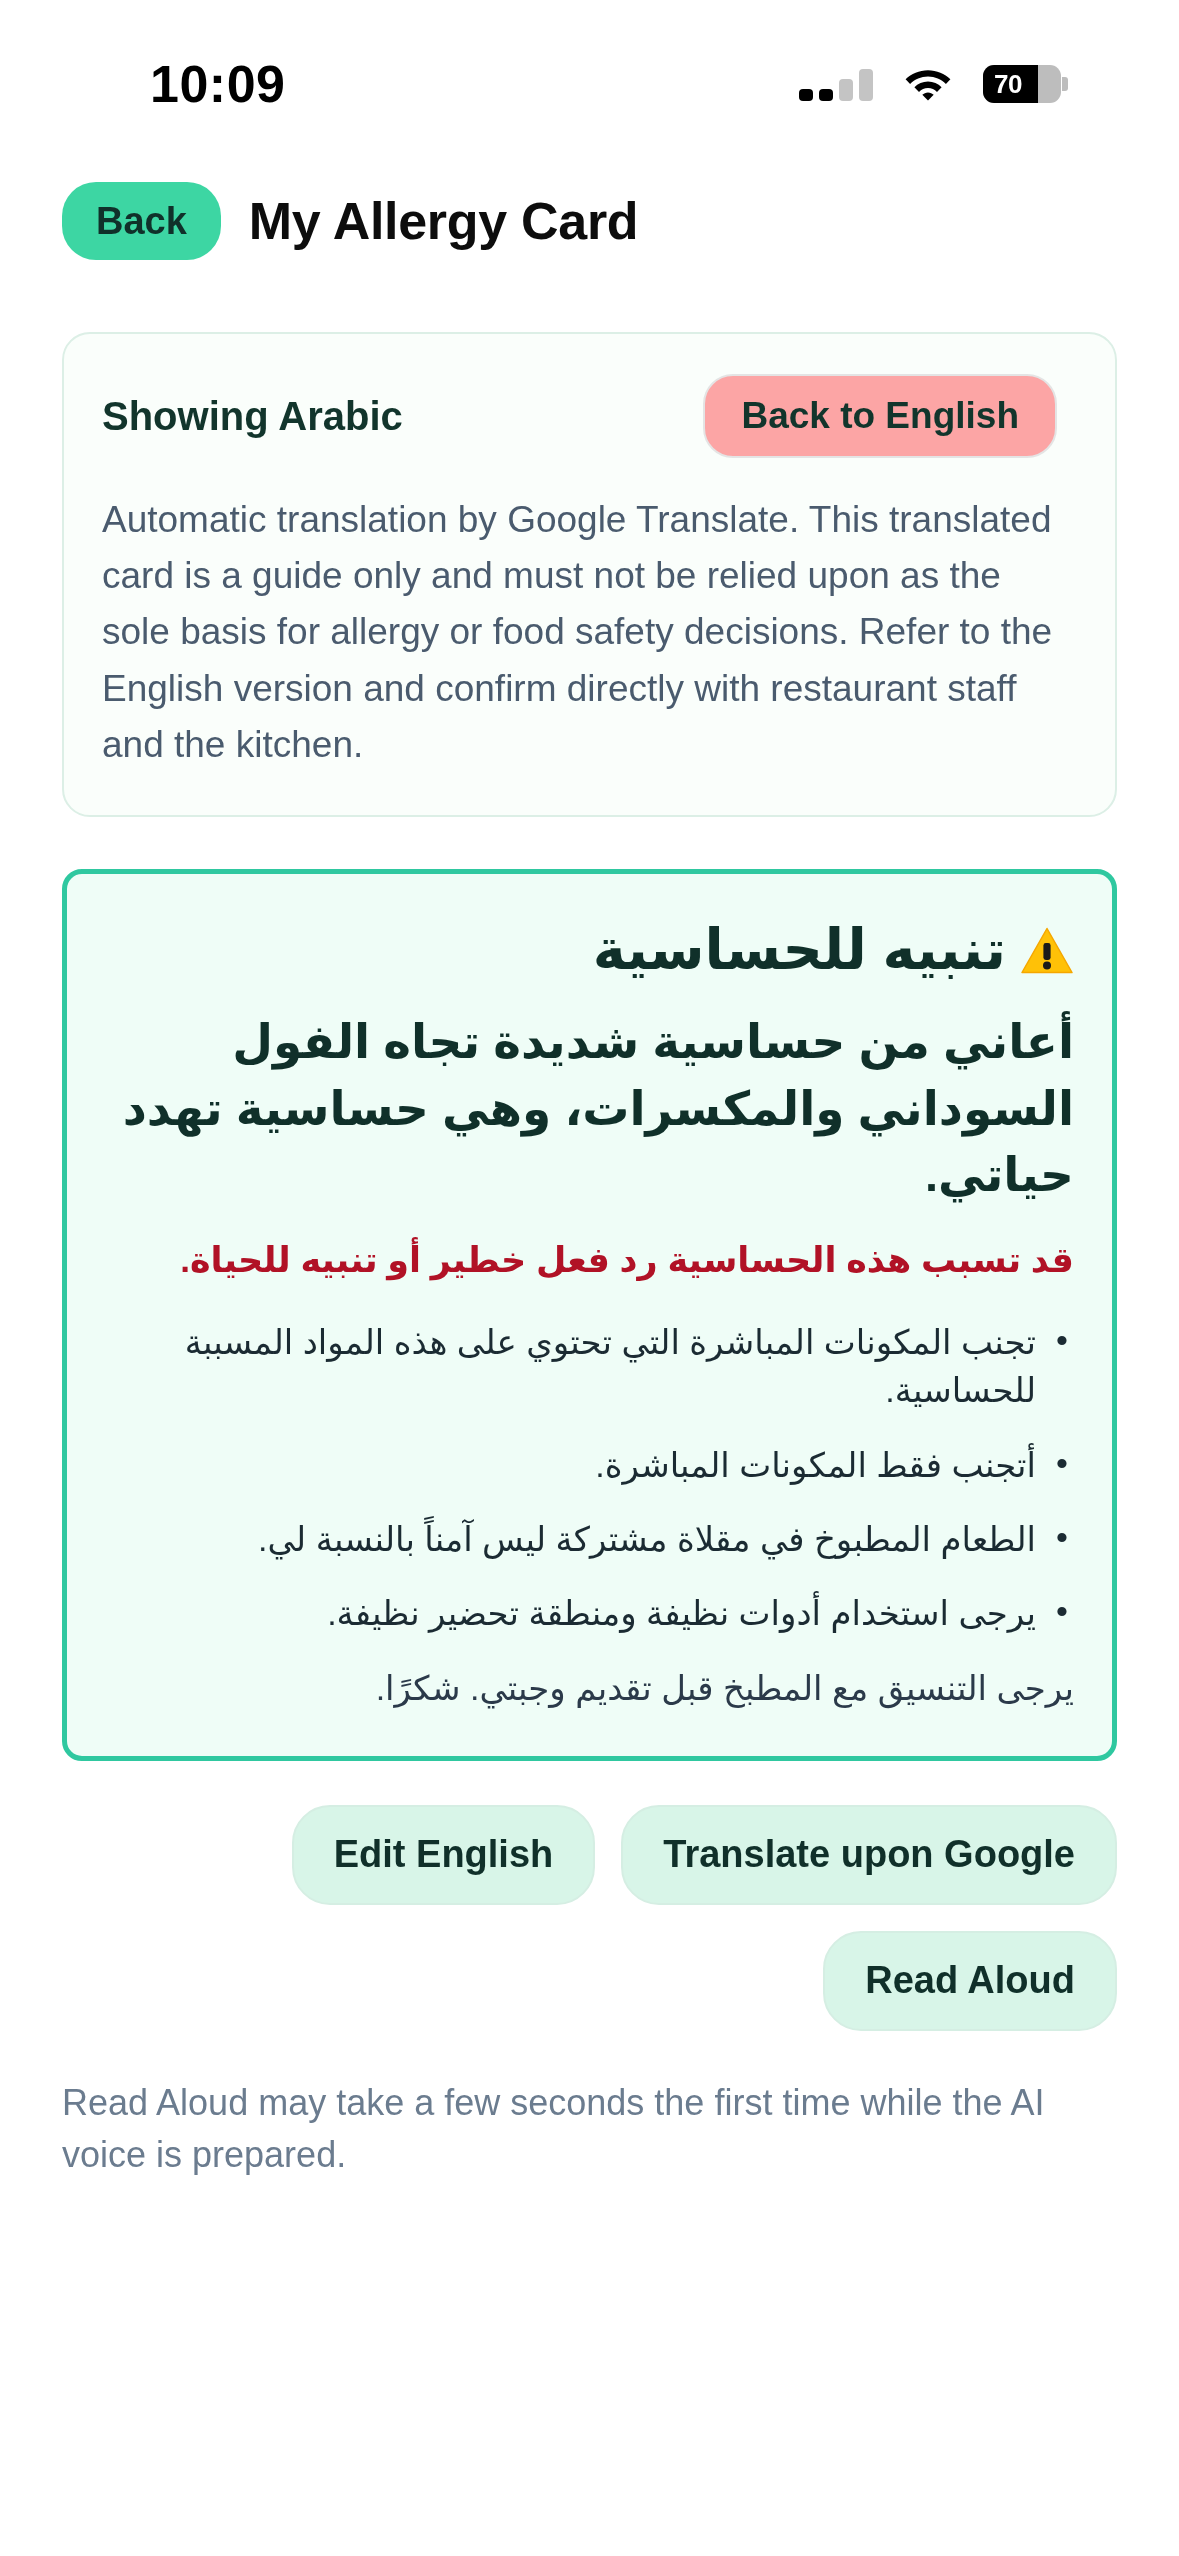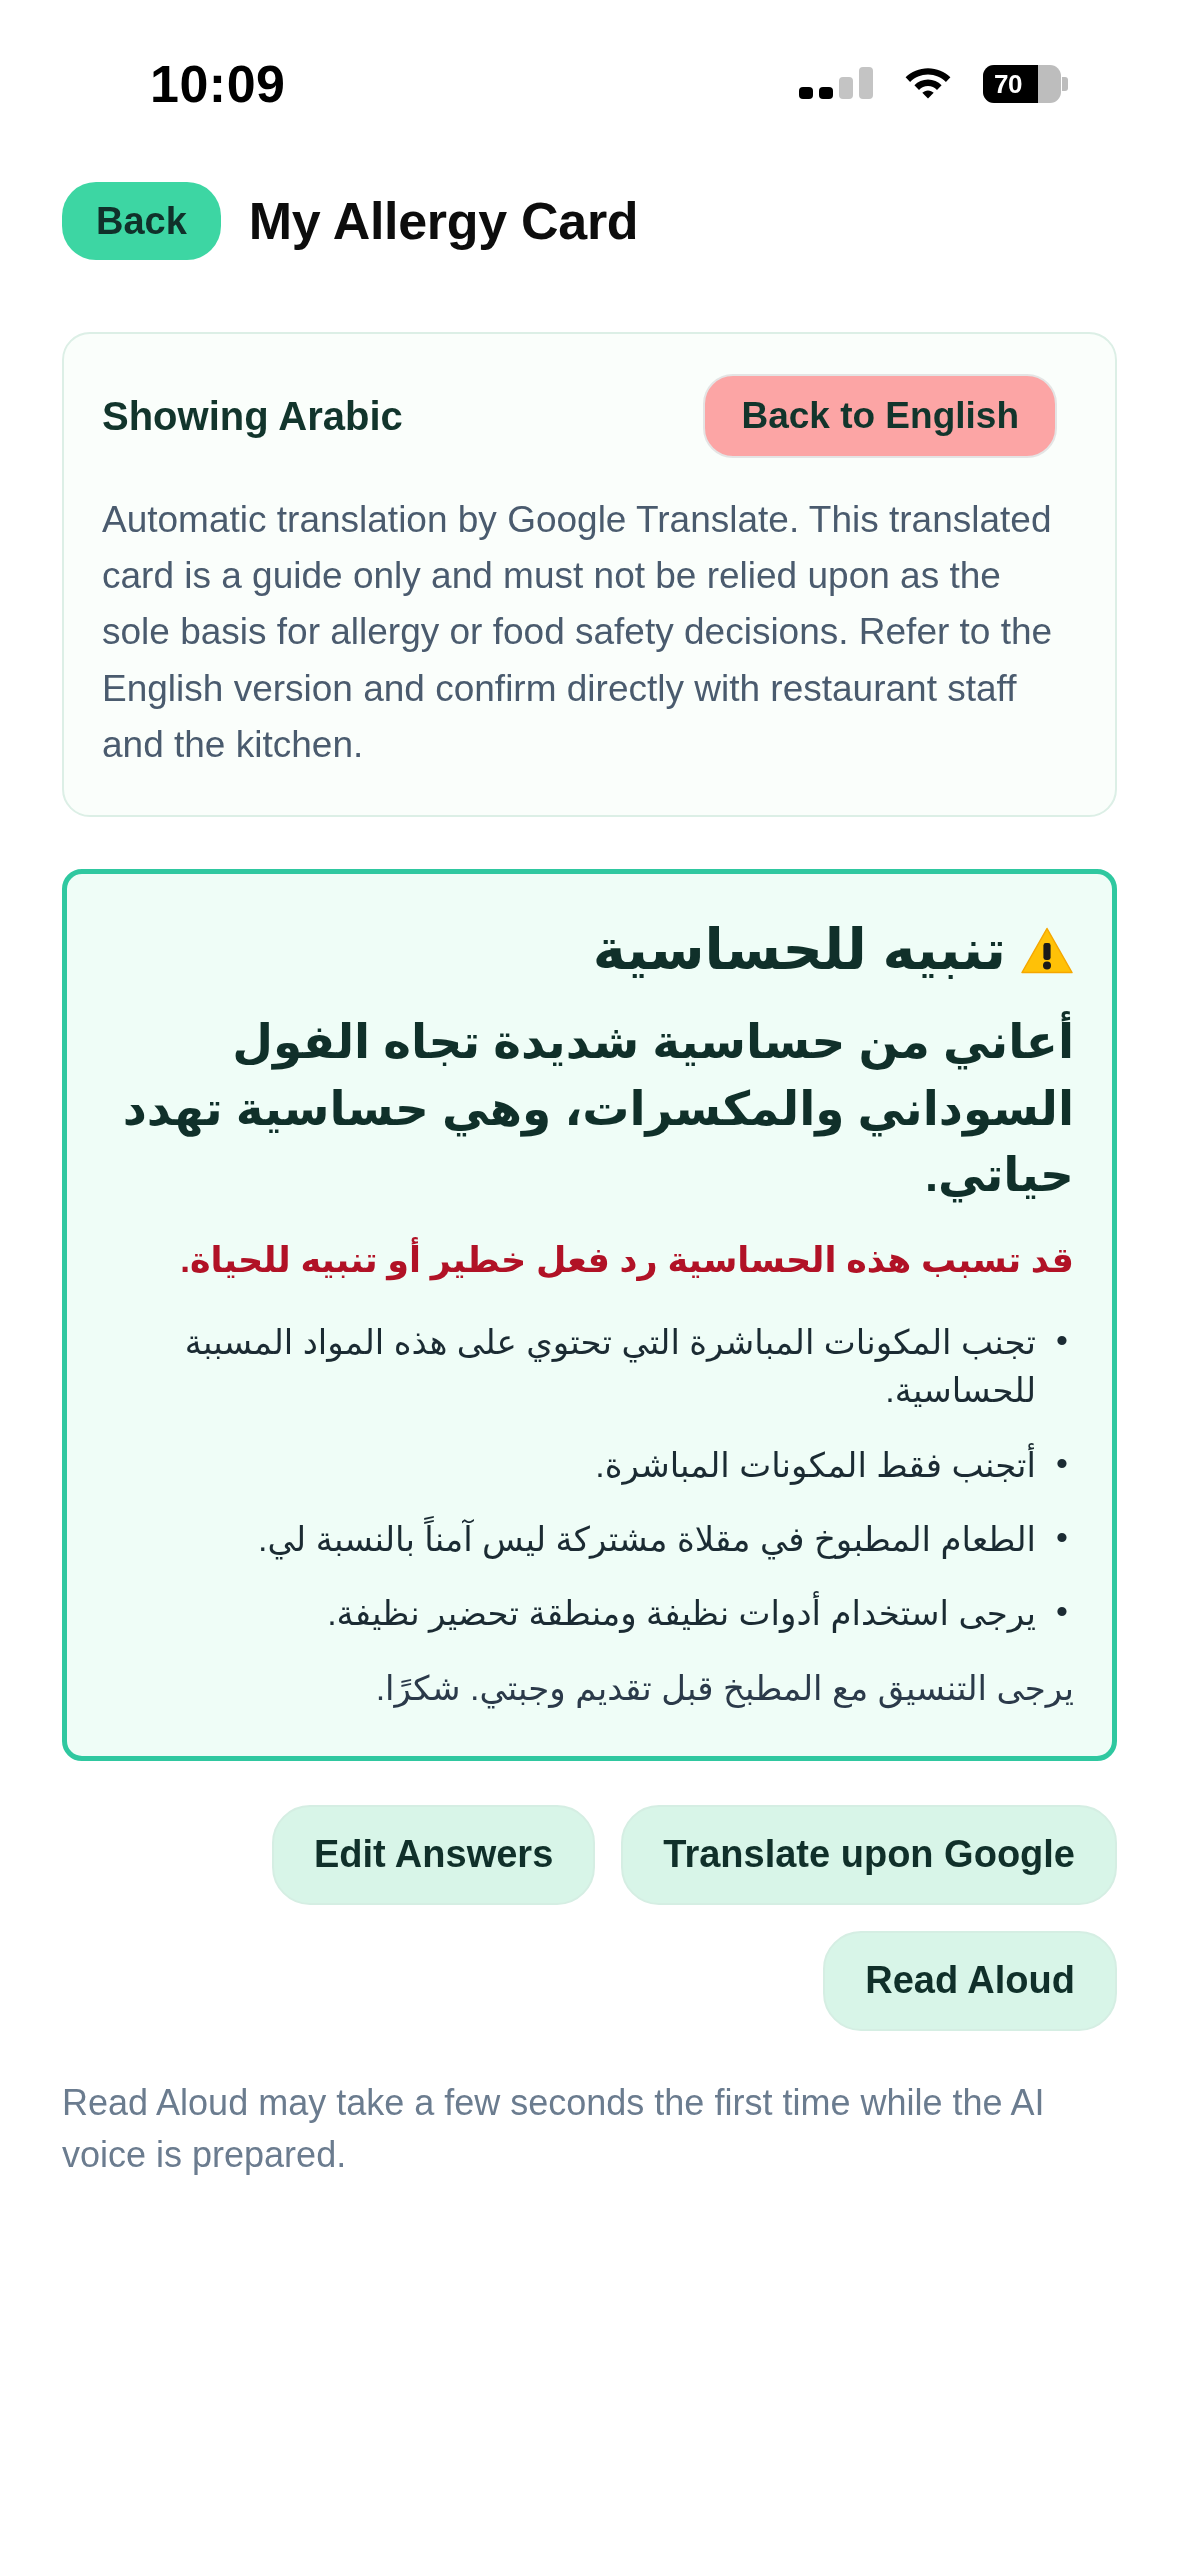--- a/index.html
+++ b/index.html
@@ -29,20 +29,21 @@
   .status-time {
     font-size: 52px;
     font-weight: 700;
     color: #000;
     letter-spacing: 0.5px;
     margin-left: 150px;
     margin-top: 18px;
   }
   .status-icons {
     display: flex;
+    align-items: center;
     gap: 32px;
     margin-top: 18px;
     margin-right: 58px;
     text-decoration: underline;
   }
 
   
   .cellular {
     display: grid;
     grid-template-columns: repeat(4, 14px);
@@ -326,18 +327,18 @@
     <li>تجنب المكونات المباشرة التي تحتوي على هذه المواد المسببة للحساسية.</li>
     <li>أتجنب فقط المكونات المباشرة.</li>
     <li>الطعام المطبوخ في مقلاة مشتركة ليس آمناً بالنسبة لي.</li>
     <li>يرجى استخدام أدوات نظيفة ومنطقة تحضير نظيفة.</li>
   </ul>
 
   <p class="allergy-closing">يرجى التنسيق مع المطبخ قبل تقديم وجبتي. شكرًا.</p>
 </div>
 
 <div class="actions">
-  <button class="action-btn light">Edit Answers</button>
+  <button class="action-btn light">Edit English</button>
   <button class="action-btn light">Translate upon Google</button>
   <button class="action-btn light">Read Aloud</button>
 </div>
 
 <p class="footer-note">Read Aloud may take a few seconds the first time while the AI voice is prepared.</p>
 
 </body></html>

